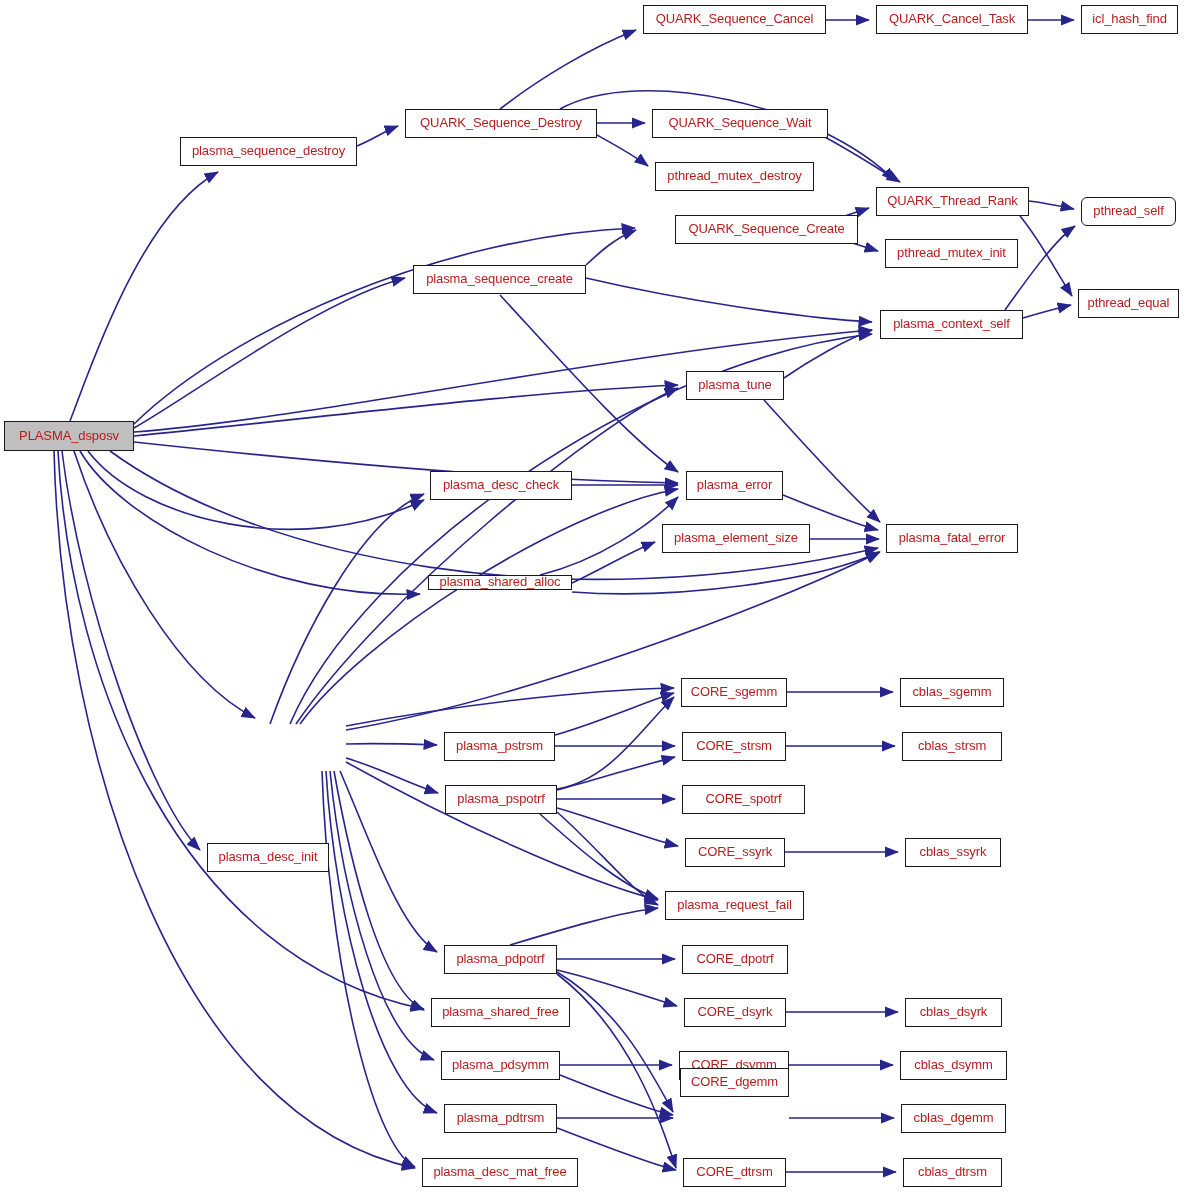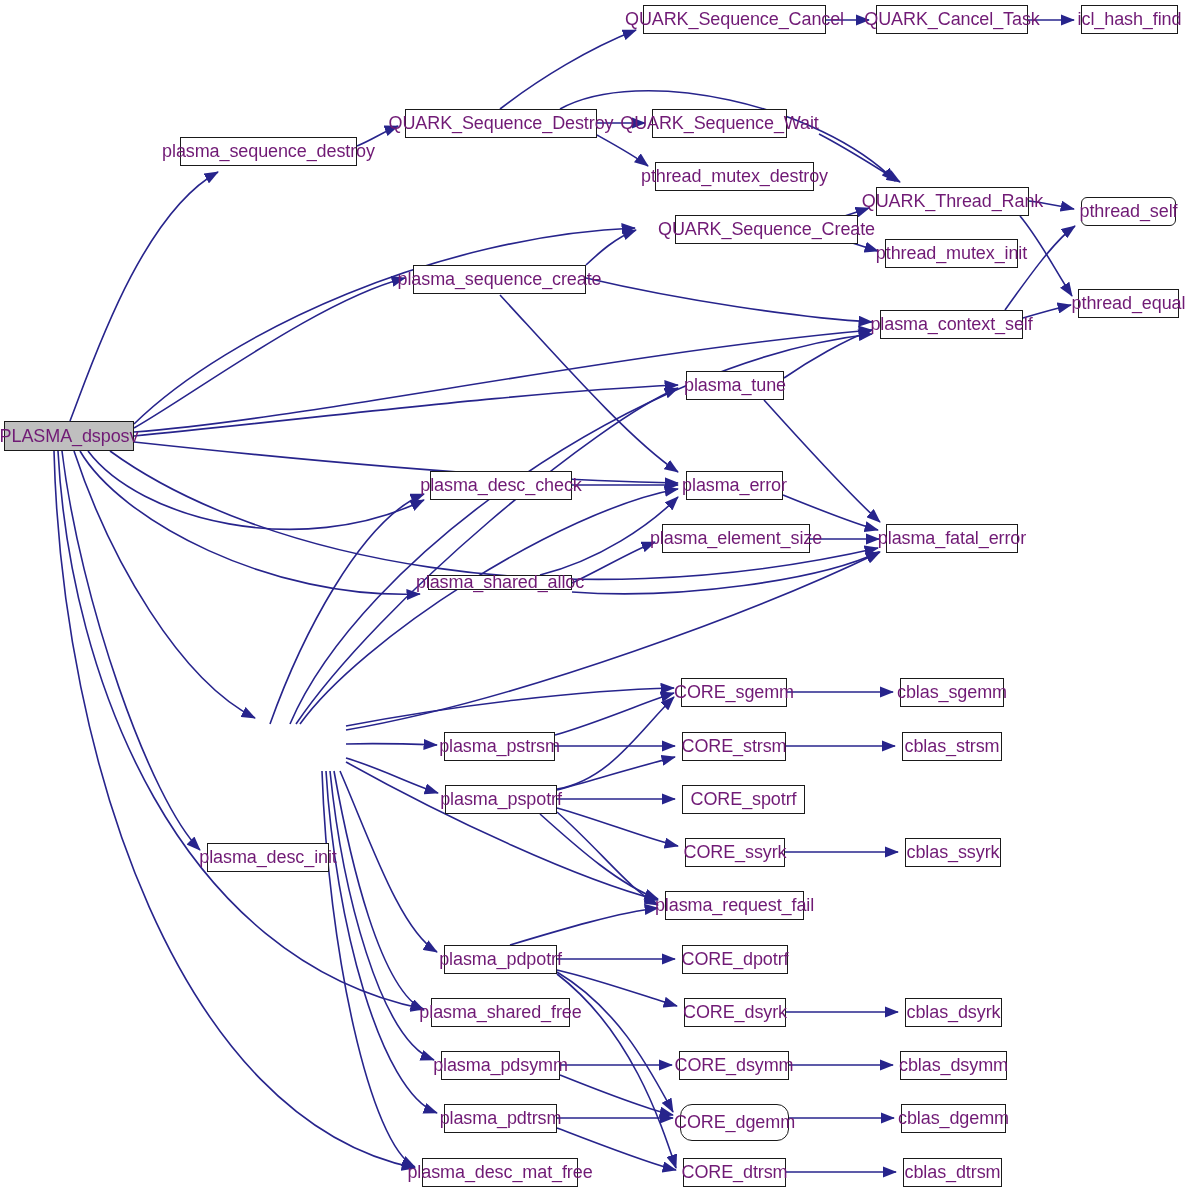--- a/index.html
+++ b/index.html
@@ -29,22 +29,22 @@
     left: 0;
     top: 0;
     width: 1187px;
     height: 1193px;
   }
   .node {
     position: absolute;
     box-sizing: border-box;
     border: 1px solid #1a1a1a;
     background: #ffffff;
-    color: #701a75;
-    font-size: 18px;
+    color: #b91c1c;
+    font-size: 13px;
     line-height: 1.12;
     display: flex;
     align-items: center;
     justify-content: center;
     text-align: center;
     white-space: pre-line;
     letter-spacing: -0.1px;
   }
   .node.root {
     background: #bfbfbf;
@@ -144,21 +144,21 @@
         <path d="M 786,1172 L 896,1172" fill="none" stroke="#27248c" stroke-width="1.6" marker-end="url(#arrowhead)"></path>
       </g>
   </svg>
   <div id="node-layer">
       <div class="node root" style="left: 4px; top: 421px; width: 130px; height: 30px;"><span class="lbl">PLASMA_dsposv</span></div>
       <div class="node" style="left: 180px; top: 137px; width: 177px; height: 29px;"><span class="lbl">plasma_sequence_destroy</span></div>
       <div class="node" style="left: 405px; top: 109px; width: 192px; height: 29px;"><span class="lbl">QUARK_Sequence_Destroy</span></div>
       <div class="node" style="left: 643px; top: 5px; width: 183px; height: 29px;"><span class="lbl">QUARK_Sequence_Cancel</span></div>
       <div class="node" style="left: 876px; top: 5px; width: 152px; height: 29px;"><span class="lbl">QUARK_Cancel_Task</span></div>
       <div class="node" style="left: 1081px; top: 5px; width: 97px; height: 29px;"><span class="lbl">icl_hash_find</span></div>
-      <div class="node" style="left: 652px; top: 109px; width: 135px; height: 29px;"><span class="lbl">QUARK_Sequence_Wait</span></div>
+      <div class="node" style="left: 652px; top: 109px; width: 176px; height: 29px;"><span class="lbl">QUARK_Sequence_Wait</span></div>
       <div class="node" style="left: 655px; top: 162px; width: 159px; height: 29px;"><span class="lbl">pthread_mutex_destroy</span></div>
       <div class="node" style="left: 876px; top: 187px; width: 153px; height: 29px;"><span class="lbl">QUARK_Thread_Rank</span></div>
       <div class="node" style="left: 1081px; top: 197px; width: 95px; height: 29px; border-radius: 6px;"><span class="lbl">pthread_self</span></div>
       <div class="node" style="left: 643px; top: 215px; width: 183px; height: 29px; margin-left: 32px;"><span class="lbl">QUARK_Sequence_Create</span></div>
       <div class="node" style="left: 885px; top: 239px; width: 133px; height: 29px;"><span class="lbl">pthread_mutex_init</span></div>
       <div class="node" style="left: 1078px; top: 289px; width: 101px; height: 29px;"><span class="lbl">pthread_equal</span></div>
       <div class="node" style="left: 413px; top: 265px; width: 173px; height: 29px;"><span class="lbl">plasma_sequence_create</span></div>
       <div class="node" style="left: 880px; top: 310px; width: 143px; height: 29px;"><span class="lbl">plasma_context_self</span></div>
       <div class="node" style="left: 686px; top: 371px; width: 98px; height: 29px;"><span class="lbl">plasma_tune</span></div>
       <div class="node" style="left: 430px; top: 471px; width: 142px; height: 29px;"><span class="lbl">plasma_desc_check</span></div>
@@ -179,19 +179,19 @@
       <div class="node" style="left: 665px; top: 891px; width: 139px; height: 29px;"><span class="lbl">plasma_request_fail</span></div>
       <div class="node" style="left: 444px; top: 945px; width: 113px; height: 29px;"><span class="lbl">plasma_pdpotrf</span></div>
       <div class="node" style="left: 682px; top: 945px; width: 106px; height: 29px;"><span class="lbl">CORE_dpotrf</span></div>
       <div class="node" style="left: 431px; top: 998px; width: 139px; height: 29px;"><span class="lbl">plasma_shared_free</span></div>
       <div class="node" style="left: 684px; top: 998px; width: 102px; height: 29px;"><span class="lbl">CORE_dsyrk</span></div>
       <div class="node" style="left: 905px; top: 998px; width: 97px; height: 29px;"><span class="lbl">cblas_dsyrk</span></div>
       <div class="node" style="left: 441px; top: 1051px; width: 119px; height: 29px;"><span class="lbl">plasma_pdsymm</span></div>
       <div class="node" style="left: 679px; top: 1051px; width: 110px; height: 29px;"><span class="lbl">CORE_dsymm</span></div>
       <div class="node" style="left: 900px; top: 1051px; width: 107px; height: 29px;"><span class="lbl">cblas_dsymm</span></div>
       <div class="node" style="left: 444px; top: 1104px; width: 113px; height: 29px;"><span class="lbl">plasma_pdtrsm</span></div>
-      <div class="node" style="left: 680px; top: 1104px; width: 109px; height: 37px; border-radius: 12px;"><span class="lbl">CORE_dgemm</span></div>
+      <div class="node" style="left: 680px; top: 1068px; width: 109px; height: 29px;"><span class="lbl">CORE_dgemm</span></div>
       <div class="node" style="left: 901px; top: 1104px; width: 105px; height: 29px;"><span class="lbl">cblas_dgemm</span></div>
       <div class="node" style="left: 422px; top: 1158px; width: 156px; height: 29px;"><span class="lbl">plasma_desc_mat_free</span></div>
       <div class="node" style="left: 683px; top: 1158px; width: 103px; height: 29px;"><span class="lbl">CORE_dtrsm</span></div>
       <div class="node" style="left: 903px; top: 1158px; width: 99px; height: 29px;"><span class="lbl">cblas_dtrsm</span></div>
     </div>
 </div>
 
 </body></html>

